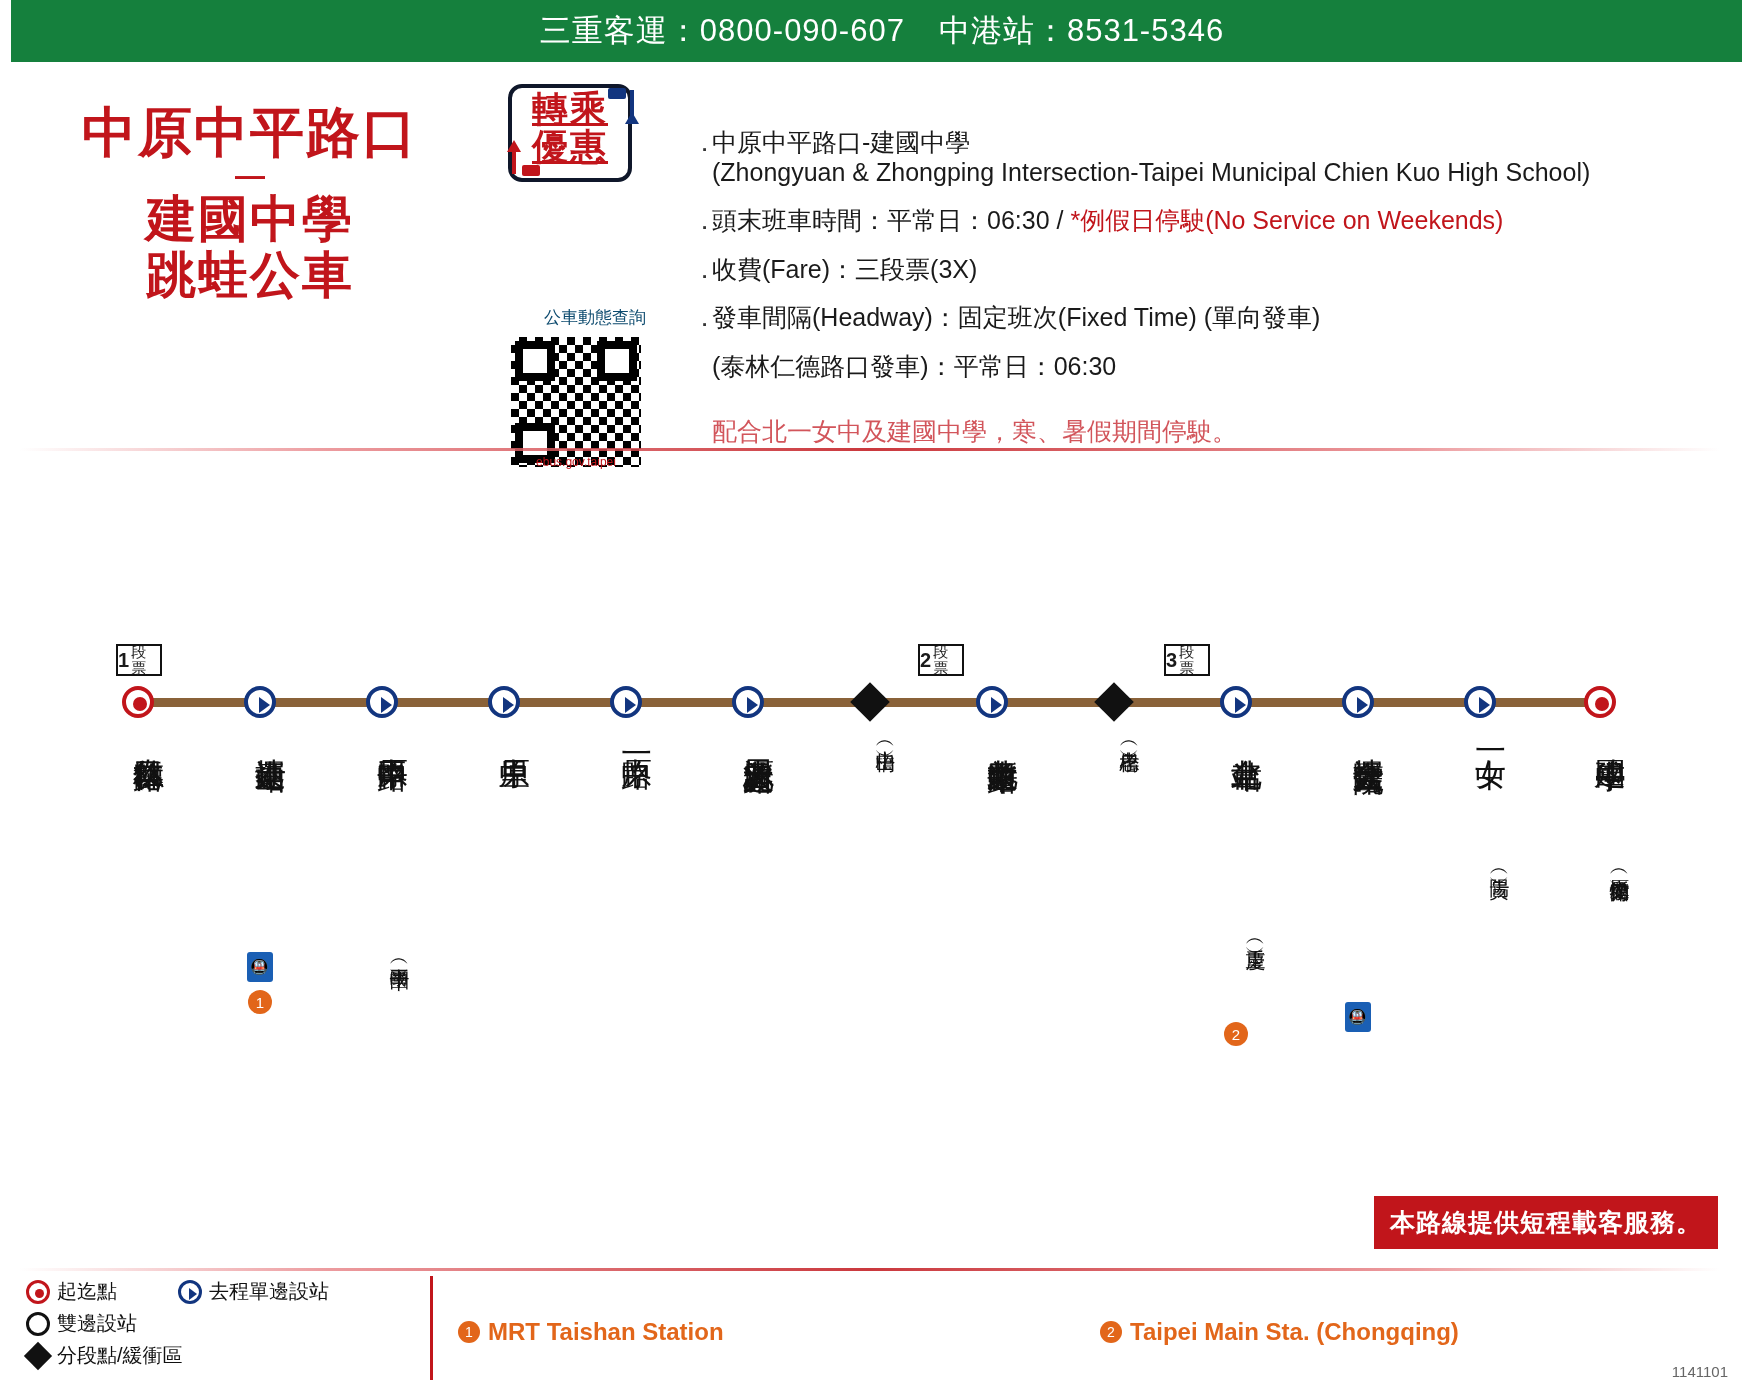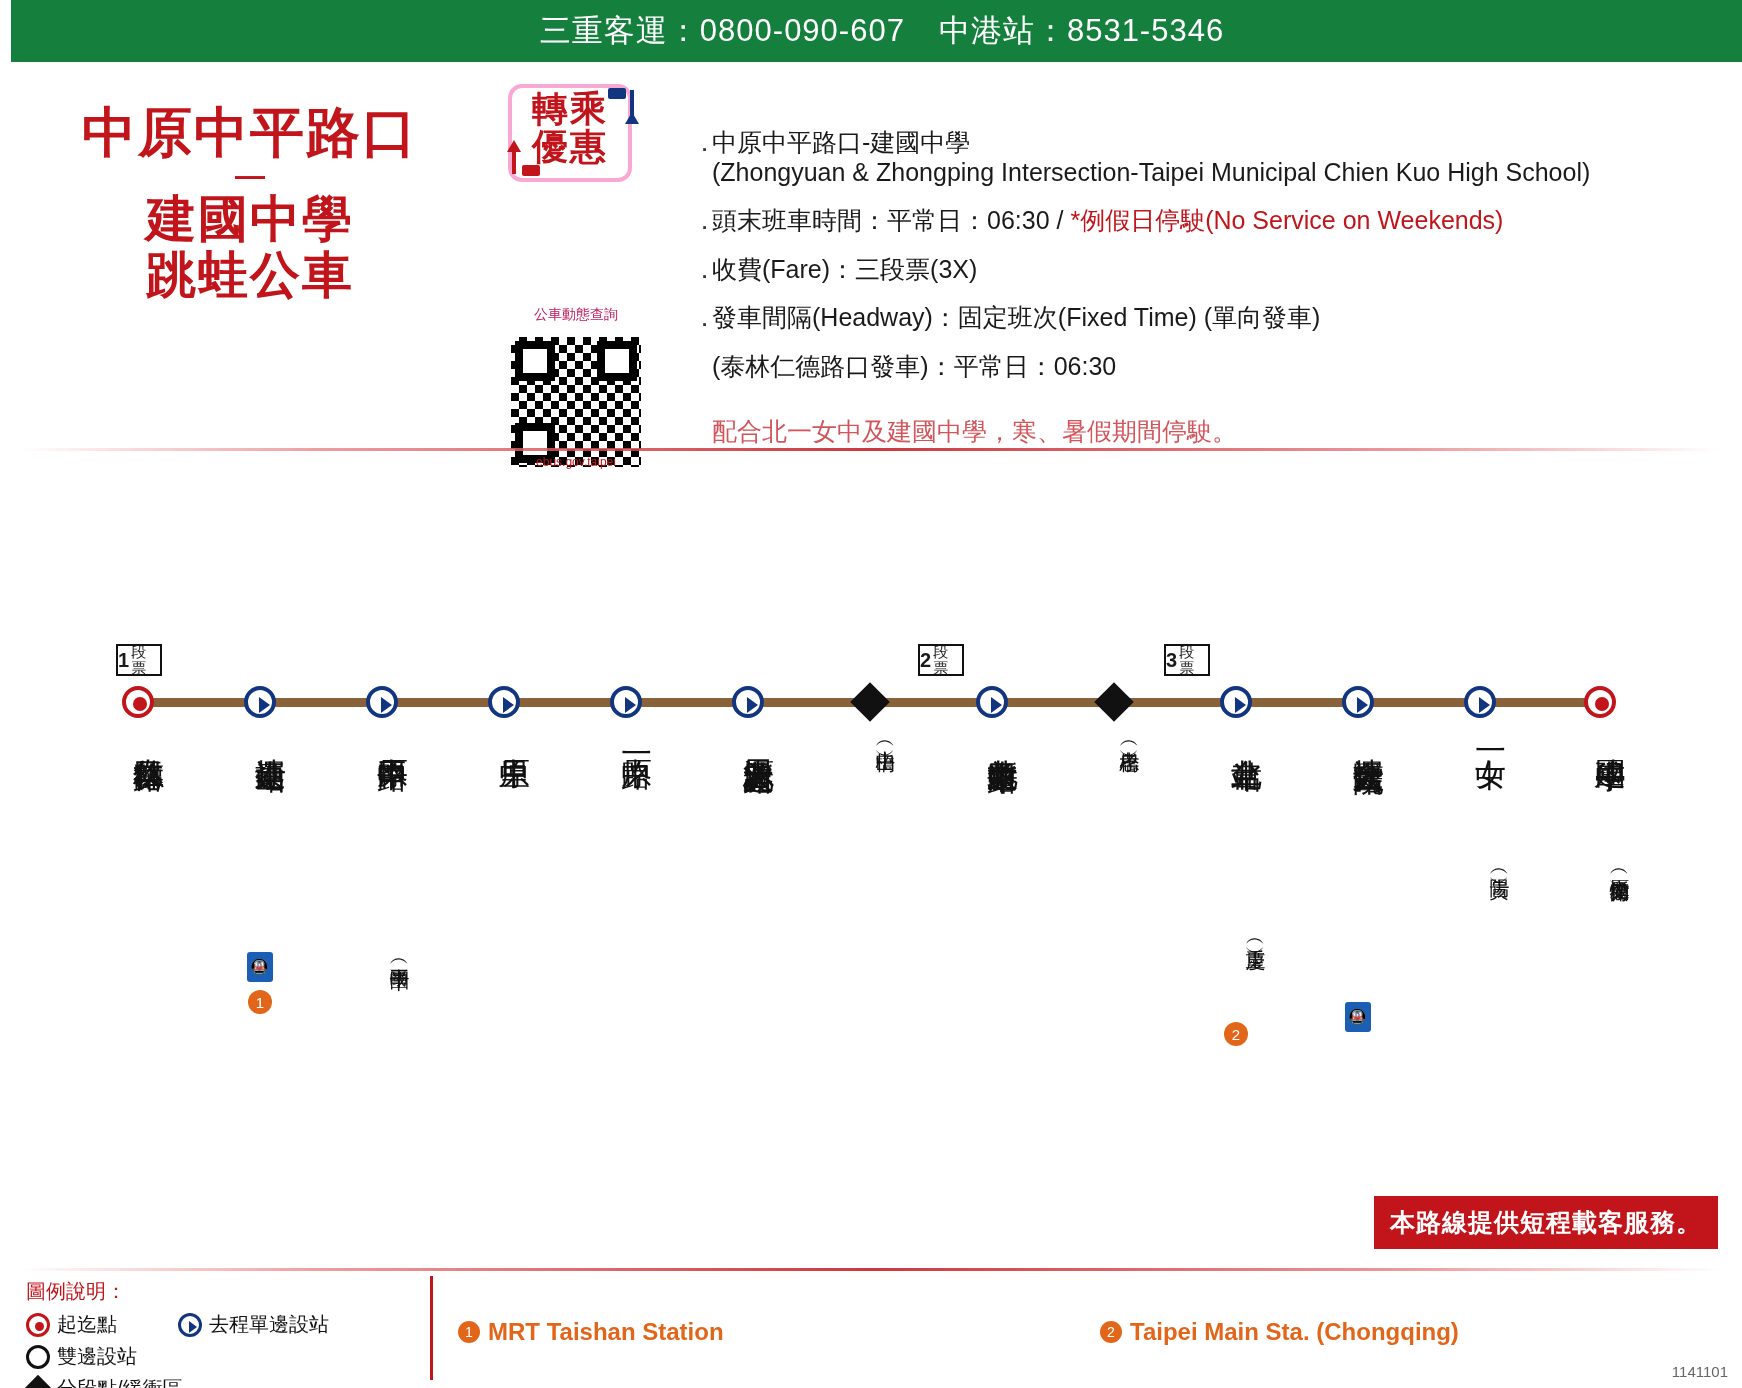--- a/index.html
+++ b/index.html
@@ -58,45 +58,46 @@
   .route-title .l1 { font-size: 54px; font-weight: bold; letter-spacing: 2px; }
   .route-title .dash { font-size: 30px; font-weight: bold; line-height: .95; }
   .route-title .l2 { font-size: 50px; font-weight: bold; letter-spacing: 2px; }
   .route-title .l3 { font-size: 50px; font-weight: bold; letter-spacing: 2px; }
 
   
   .transfer-badge {
     position: absolute;
     left: 508px; top: 22px;
     width: 124px; height: 98px;
-    border: 4px solid #f9a8d4;
+    border: 4px solid #0f172a;
     border-radius: 14px;
     color: #c1151b;
     font-size: 36px;
     font-weight: bold;
     line-height: 1.05;
     text-align: center;
     padding-top: 2px;
     box-sizing: border-box;
     letter-spacing: 2px;
+    text-decoration: underline;
   }
   .transfer-arrows {
     position: absolute;
     left: 500px; top: 20px;
     width: 150px; height: 100px;
     pointer-events: none;
   }
 
   .qr-label {
     position: absolute;
     left: 506px; top: 244px;
     width: 140px;
-    text-align: center;
-    font-size: 14px;
-    color: #be185d;
+    text-align: right;
+    font-size: 17px;
+    color: #0c4a6e;
   }
   .qr-box {
     position: absolute;
     left: 508px; top: 272px;
     width: 136px; height: 136px;
     background:
       repeating-conic-gradient(#000 0 25%, #fff 0 50%) 0 0/16px 16px;
     border: 3px solid #ffffff;
     box-sizing: border-box;
   }
@@ -516,21 +517,20 @@
     <div class="stop-name">建國中學</div>
     <div class="stop-name paren" style="top:410px; left:-22px;">（歷史博物館）</div>
   </div>
 </div>
 
 <div class="shorttrip">本路線提供短程載客服務。</div>
 
 <div class="legend-sep"></div>
 
 <div class="legend">
-  <div class="legend-title">圖例說明：</div>
   <div class="legend-grid" style="height:92px;">
     <div class="legend-item" style="left:0; top:0;">
       <span class="lg-ico lg-term"></span>
       <span>起迄點</span>
     </div>
     <div class="legend-item" style="left:152px; top:0;">
       <span class="lg-ico lg-one"></span>
       <span>去程單邊設站</span>
     </div>
     <div class="legend-item" style="left:0; top:32px;">

